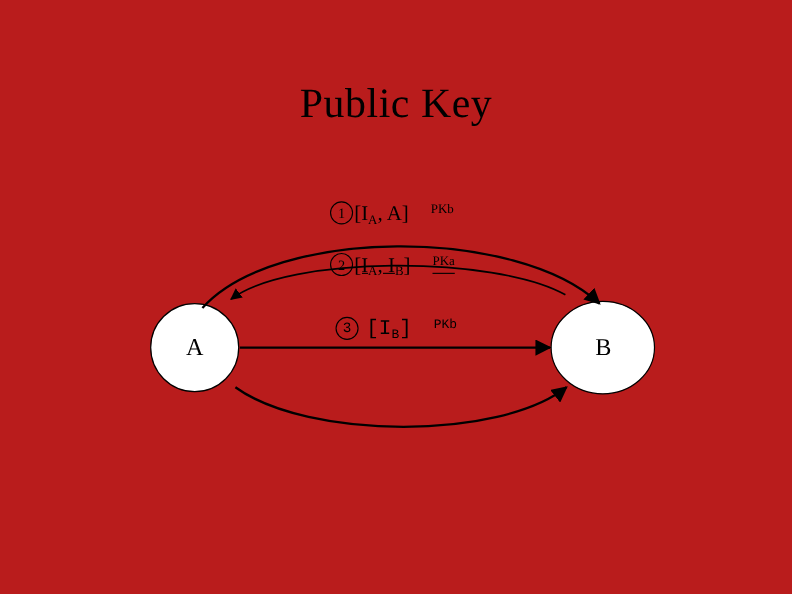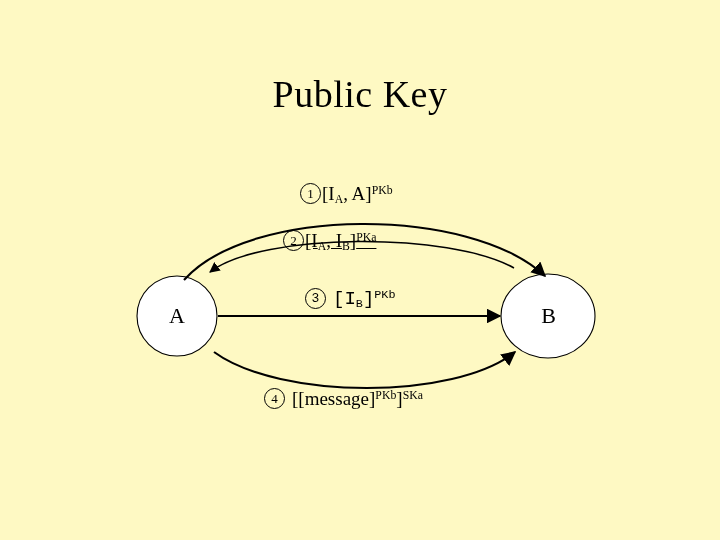--- a/index.html
+++ b/index.html
@@ -5,21 +5,21 @@
 <style>
   html, body {
     margin: 0;
     padding: 0;
     background: #ffffff;
   }
   #slide {
     position: relative;
     width: 720px;
     height: 540px;
-    background: #fef9c3;
+    background: #b91c1c;
     overflow: hidden;
     font-family: "Liberation Serif", "DejaVu Serif", serif;
     color: #000000;
   }
   #title {
     position: absolute;
     left: 0;
     top: 70px;
     width: 720px;
     text-align: center;
@@ -66,23 +66,24 @@
     margin-right: 1px;
   }
   .msg .body { display: inline; }
   .msg sub {
     font-size: 0.62em;
     vertical-align: -0.28em;
   }
   .msg sup {
     font-size: 0.62em;
     vertical-align: 0.52em;
+    padding-left: 20px;
   }
   #msg-1 { left: 300px; top: 180px; }
-  #msg-2 { left: 283px; top: 227px; text-decoration: underline; }
+  #msg-2 { left: 300px; top: 227px; text-decoration: underline; }
   #msg-3 { left: 305px; top: 284px; font-family: Liberation Mono, monospace; }
   #msg-4 { left: 264px; top: 385px; }
   #msg-3 .gap { display:inline-block; width: 6px; }
   #msg-4 .gap { display:inline-block; width: 6px; }
 </style>
 </head>
 <body>
 
 <div id="slide">
 
@@ -116,17 +117,14 @@
   </div>
 
   <div class="msg" id="msg-2">
     <span class="num">2</span><span class="body"><span>[I</span><sub>A</sub><span>, I</span><sub>B</sub><span>]</span><sup>PKa</sup></span>
   </div>
 
   <div class="msg" id="msg-3">
     <span class="num">3</span><span class="gap"></span><span class="body"><span>[I</span><sub>B</sub><span>]</span><sup>PKb</sup></span>
   </div>
 
-  <div class="msg" id="msg-4">
-    <span class="num">4</span><span class="gap"></span><span class="body"><span>[[message]</span><sup>PKb</sup><span>]</span><sup>SKa</sup></span>
-  </div>
 
 </div>
 
 </body></html>

